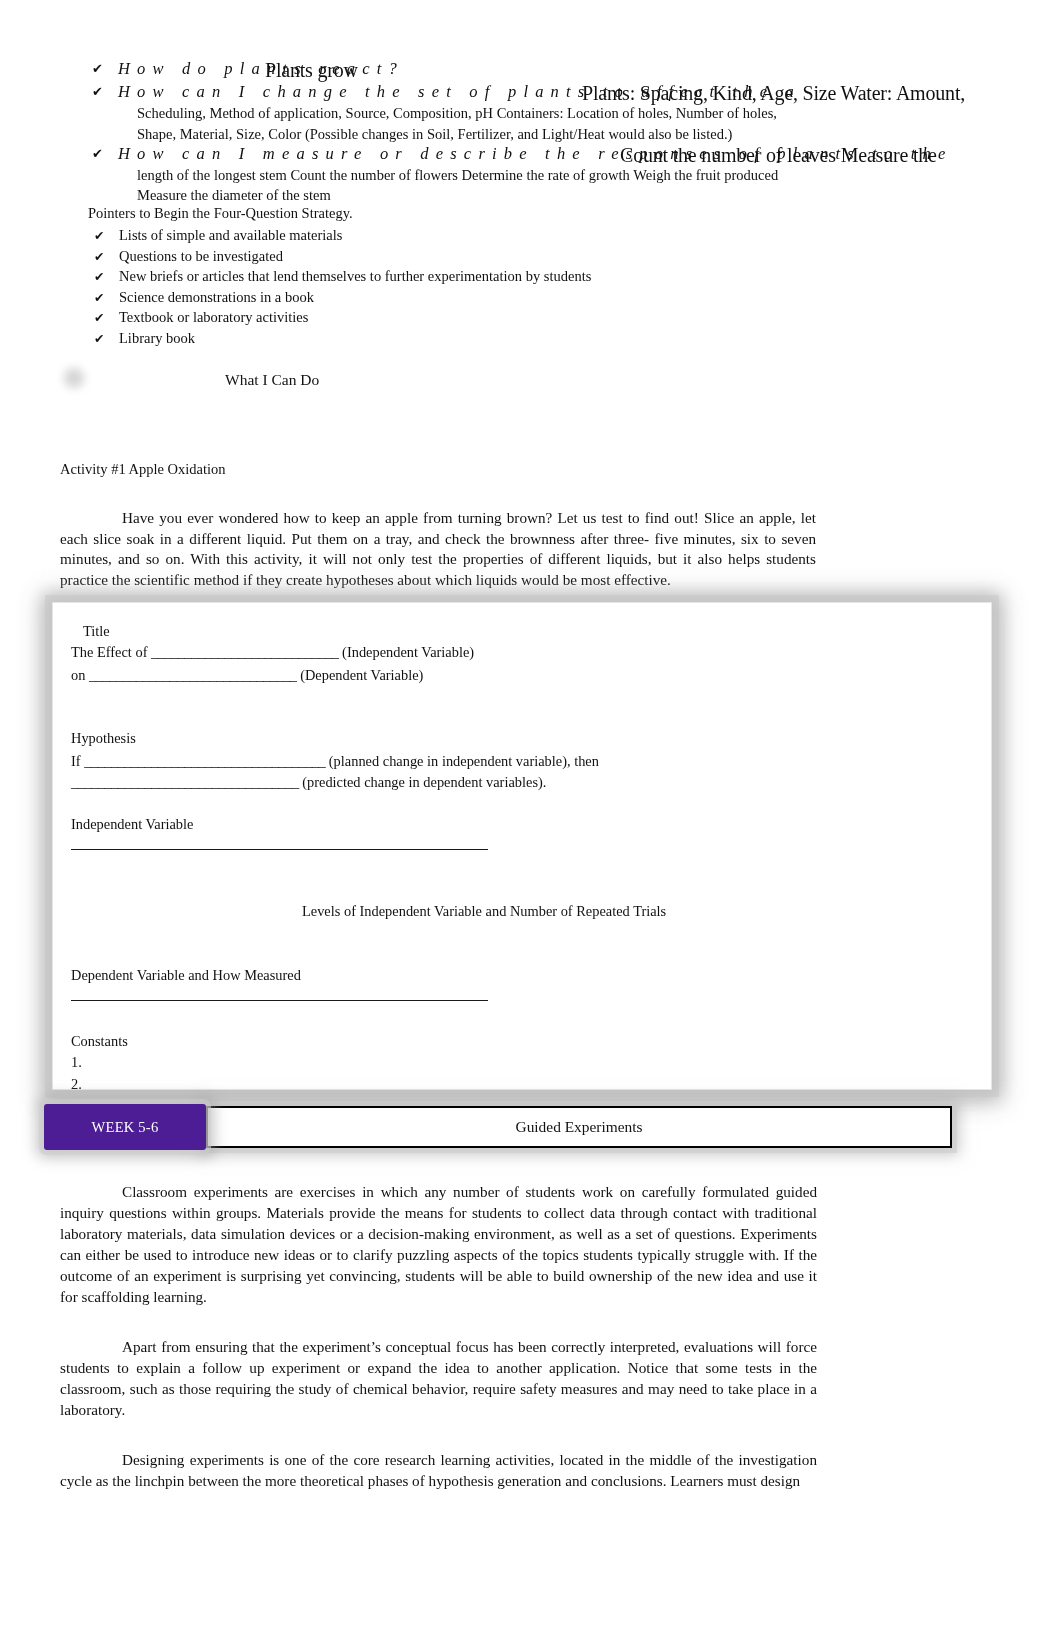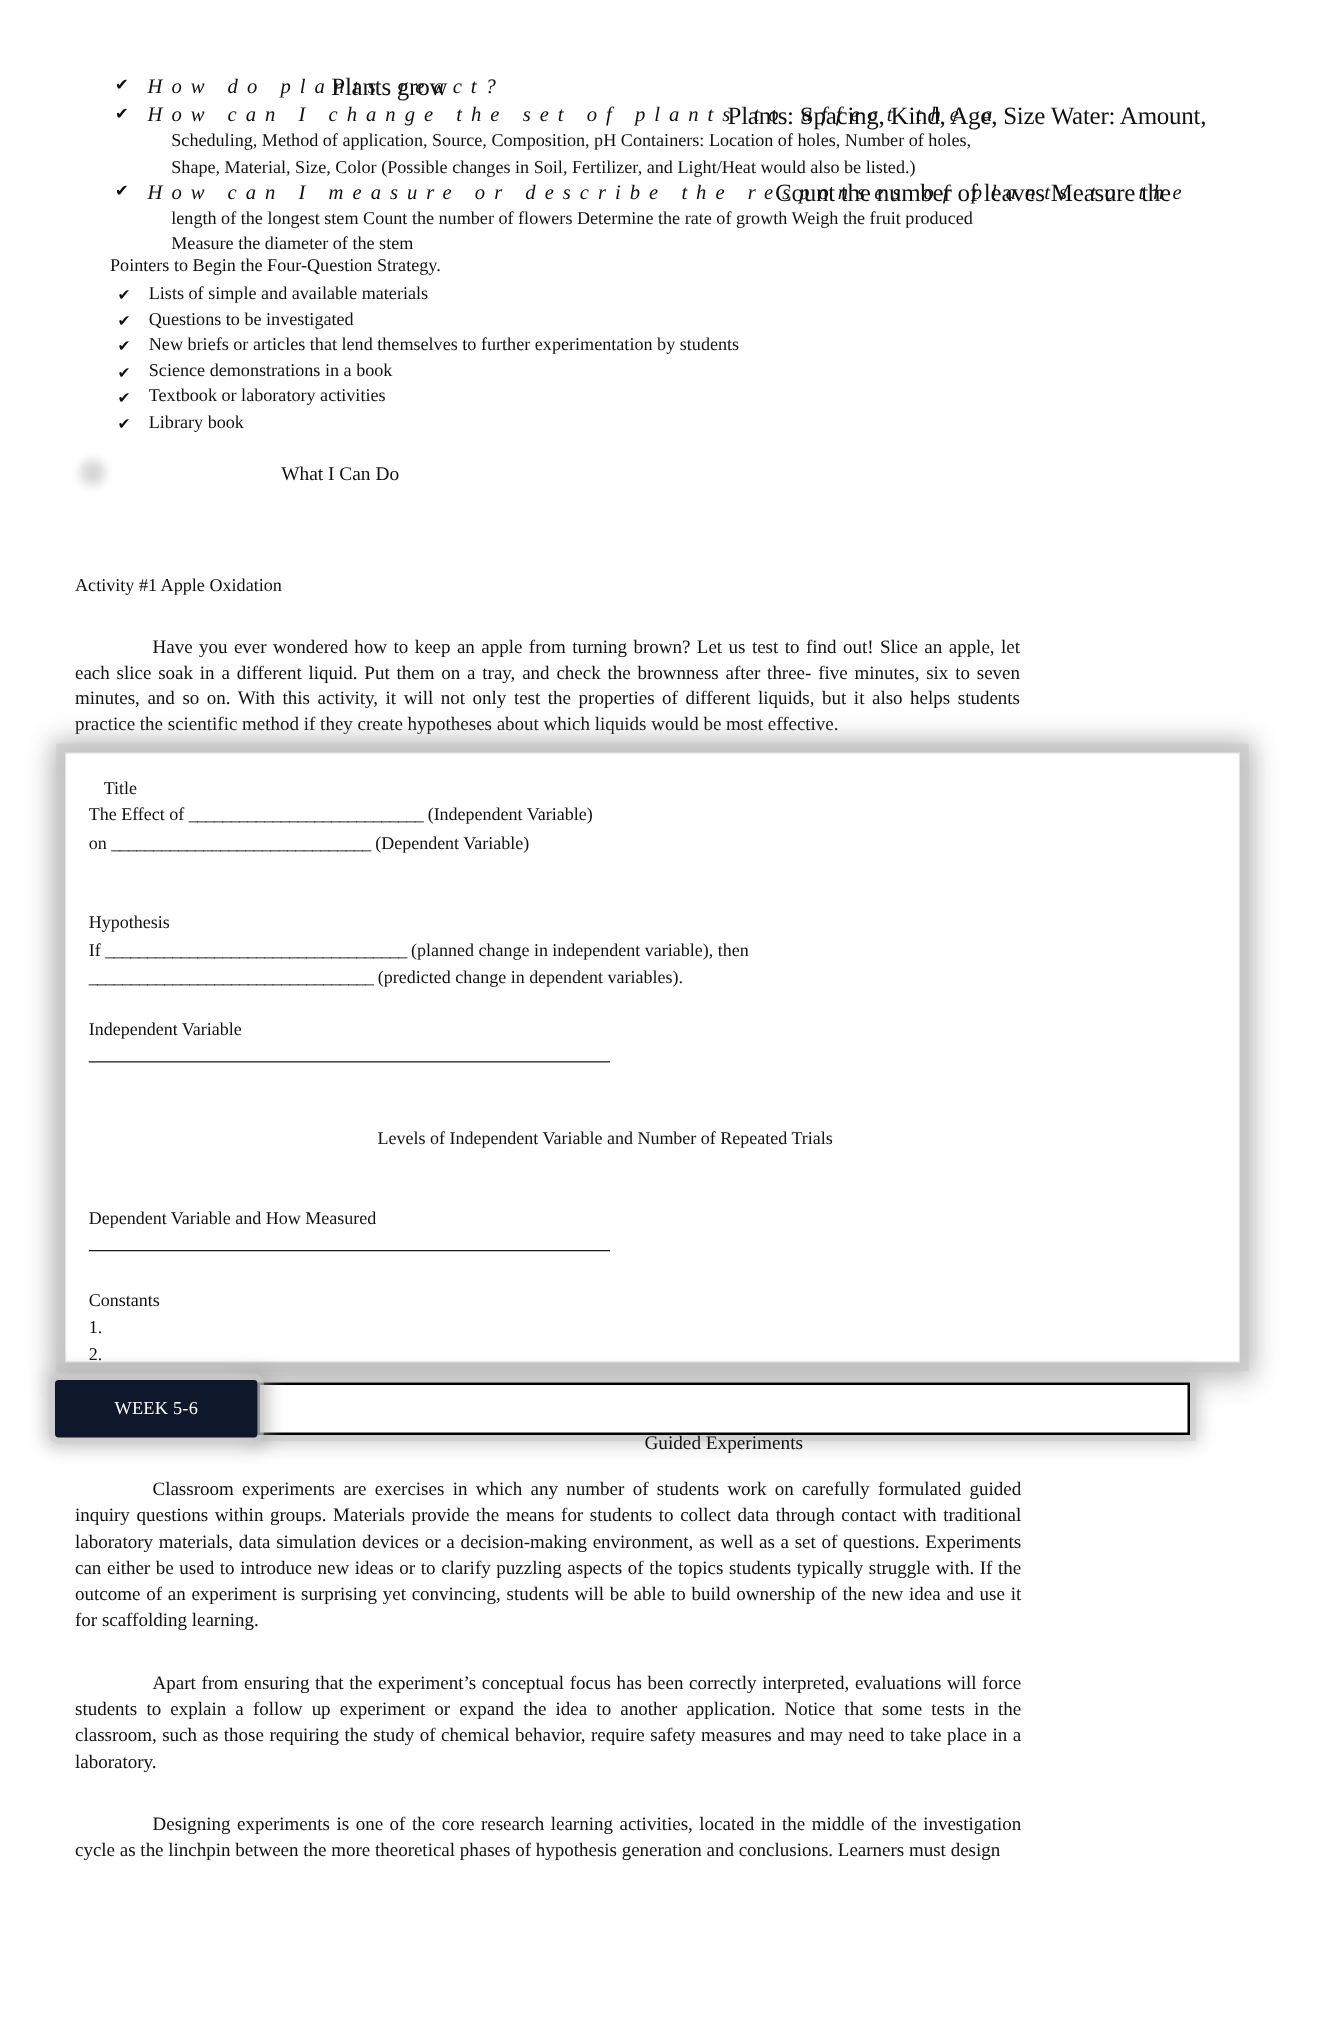--- a/index.html
+++ b/index.html
@@ -182,21 +182,21 @@
     box-shadow:
       0 0 0 5px rgba(205,205,205,0.6),
       0 0 14px 7px rgba(165,165,165,0.6);
   }
   #week-banner-tab {
     position: absolute;
     left: 0;
     top: 0;
     width: 162px;
     height: 46px;
-    background: #0f172a;
+    background: #4c1d95;
     border-radius: 3px;
     box-shadow:
       0 0 0 5px rgba(205,205,205,0.55),
       0 0 14px 8px rgba(160,160,160,0.6);
   }
   #week-banner-tab-label {
     position: absolute;
     left: 0; top: 0;
     width: 162px; height: 46px;
     display: flex;
@@ -210,21 +210,20 @@
   #week-banner-title {
     position: absolute;
     left: 162px;
     top: 2px;
     width: 746px;
     height: 42px;
     display: flex;
     align-items: center;
     justify-content: center;
     font-size: 15.4px;
-    margin-top: 28px;
   }
 
   
   .body-para {
     position: absolute;
     left: 60px;
     width: 757px;
     font-size: 15.2px;
     line-height: 20.9px;
     text-align: justify;

